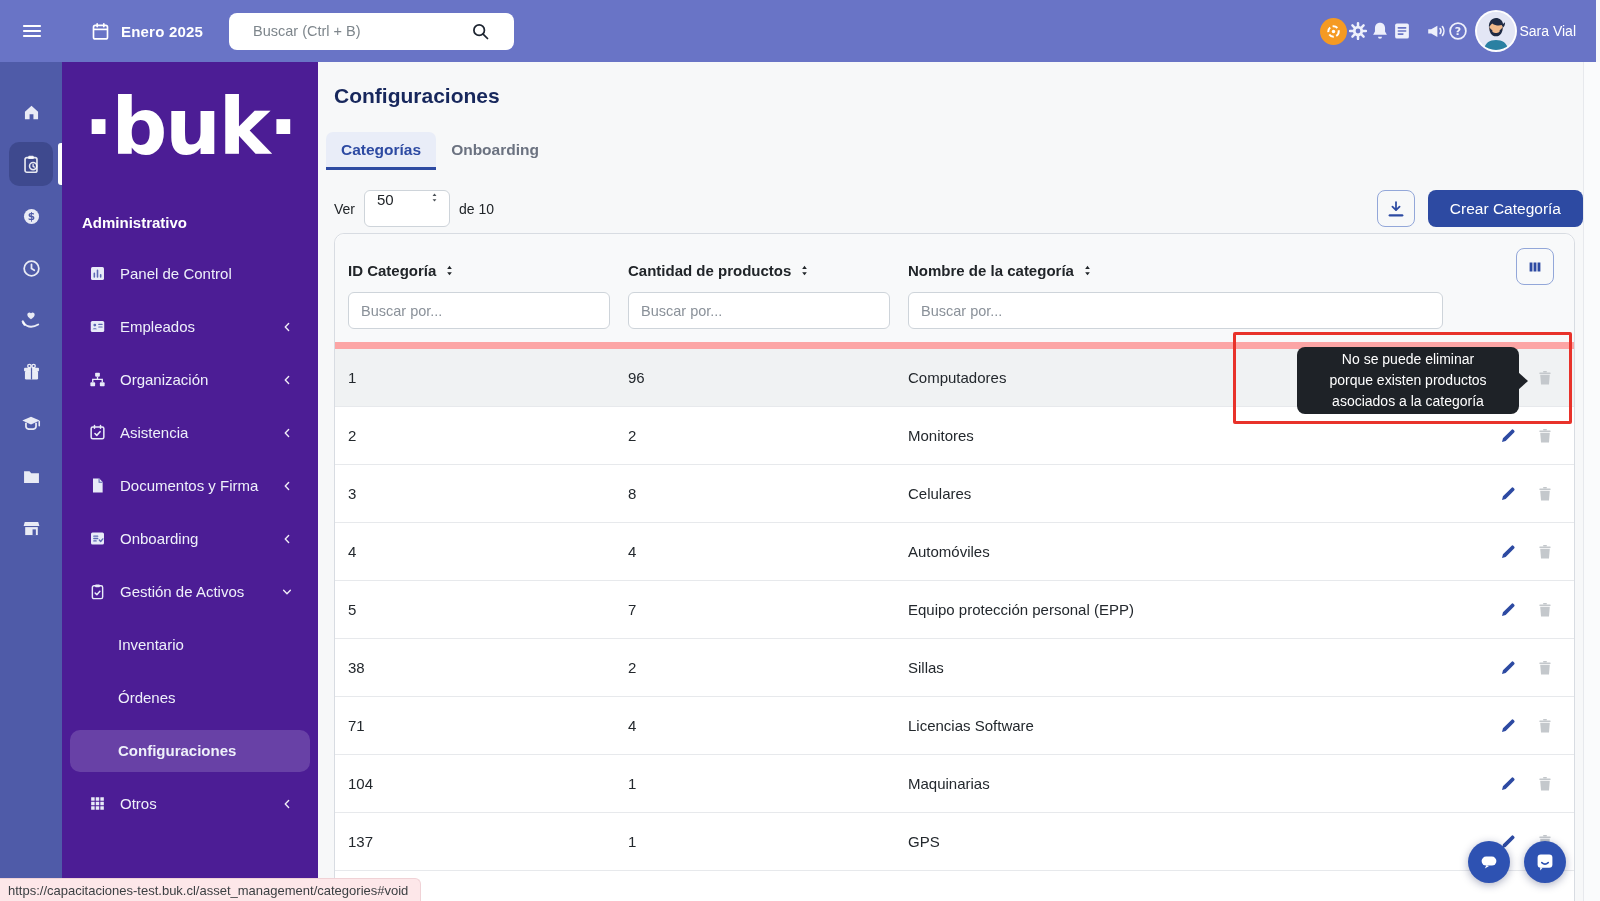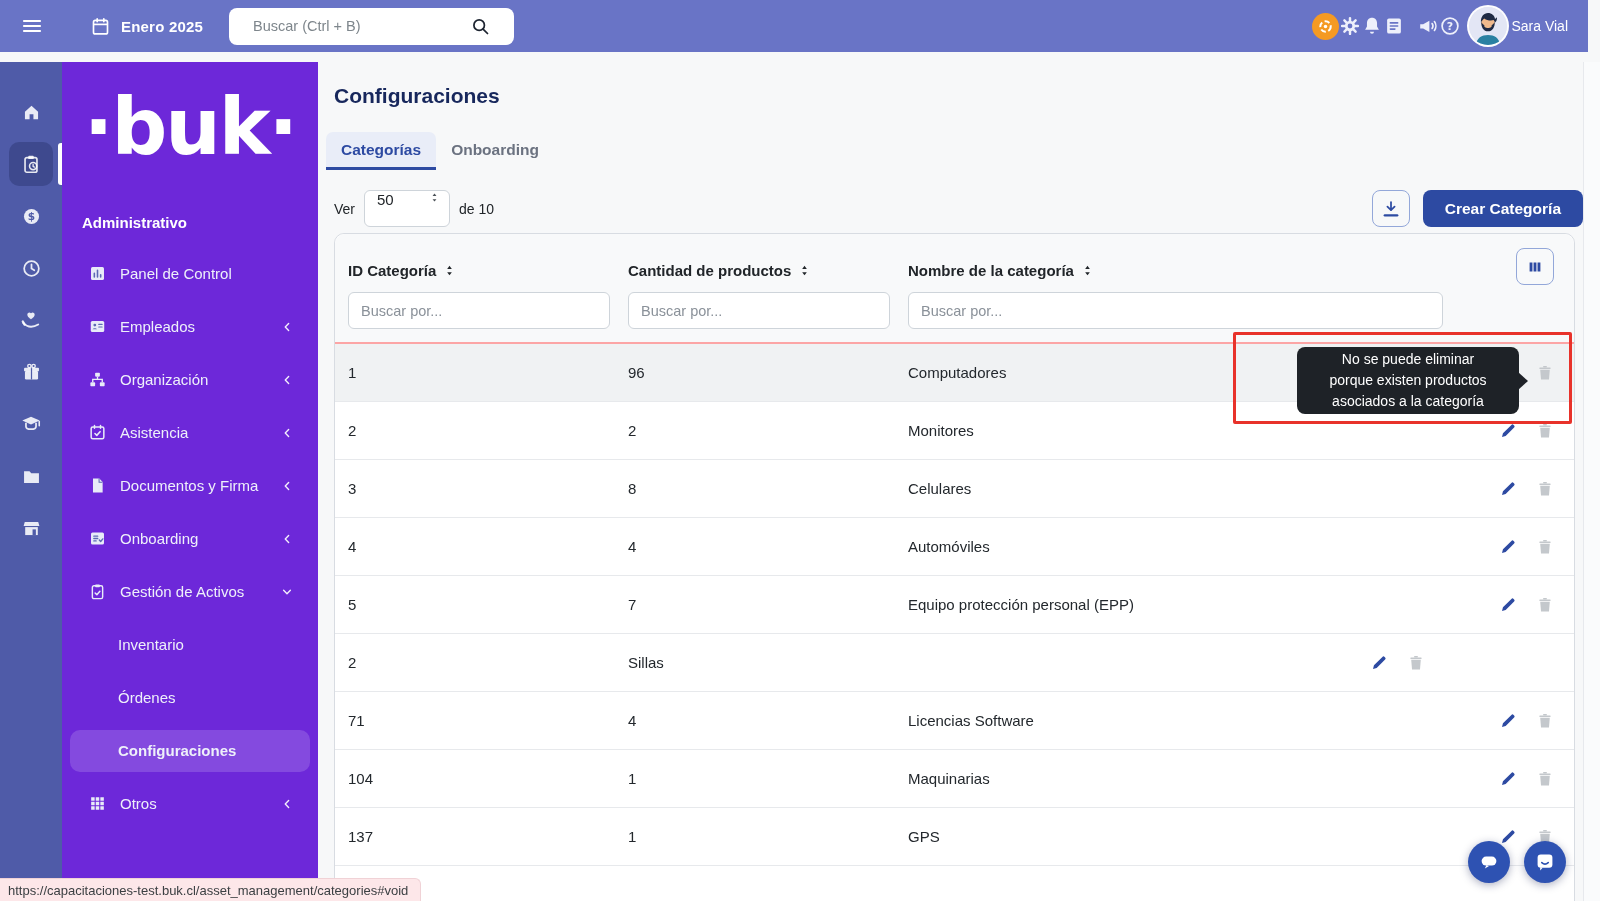--- a/index.html
+++ b/index.html
@@ -7,21 +7,21 @@
   body {
     position:relative;
     font-family:"Liberation Sans","DejaVu Sans",sans-serif;
     background:#f7f8f9;
     -webkit-font-smoothing:antialiased;
   }
   svg.ic { display:block; }
 
   
   .topbar {
-    position:absolute; top:0; left:0; right:12px; height:52px;
+    position:absolute; top:0; left:0; right:4px; height:62px;
     background:#6974c6; display:flex; align-items:center; z-index:50; color:#fff;
   }
   .hamburger { margin-left:20px; width:24px; height:24px; color:#fff; cursor:pointer; }
   .period { display:flex; align-items:center; gap:10px; margin-left:46px; cursor:pointer; }
   .period .plabel { font-size:15px; font-weight:700; letter-spacing:.2px; }
   .searchbox {
     margin-left:26px; width:285px; height:37px; background:#fff; border-radius:8px;
     display:flex; align-items:center; padding:0 24px; color:#7e868c;
   }
   .searchbox input {
@@ -52,21 +52,21 @@
     color:rgba(255,255,255,.88); cursor:pointer; position:relative;
   }
   .rail-item.active { background:rgba(23,33,82,.30); }
   .rail-item.active::after {
     content:""; position:absolute; right:-9px; top:1px; width:4px; height:42px;
     background:#fff; border-radius:3px 0 0 3px;
   }
 
   
   .sidenav {
-    position:absolute; left:62px; top:62px; bottom:0; width:256px; background:#6d28d9;
+    position:absolute; left:62px; top:62px; bottom:0; width:256px; background:#4c1d95;
     color:#eef0fa; z-index:29;
   }
   .logo {
     text-align:center; padding-top:10px; height:120px; color:#fff;
     font-size:78px; font-weight:700; line-height:110px; letter-spacing:-2px;
     font-family:"DejaVu Sans",sans-serif;
   }
   .section-label { margin:32px 0 0 20px; font-size:15px; font-weight:700; color:#fff; }
   .nav { margin-top:16px; }
   .nav-item {
@@ -99,29 +99,29 @@
     display:flex; align-items:flex-start; padding:0 8px 0 12px; font-size:15px; color:#212529; cursor:pointer;
   }
   .pagesize .stp { margin-left:auto; width:13px; height:13px; color:#4a5056; }
   .toolbar .spacer { flex:1; }
   .btn-download {
     width:38px; height:37px; border:1px solid #93a7d9; border-radius:8px; background:transparent;
     display:grid; place-items:center; color:#2d4aa2; cursor:pointer;
   }
   .btn-create {
     margin-left:13px; height:37px; padding:0 22px; background:#2d4aa2; border:none; border-radius:8px;
-    color:#fff; font-size:15.5px; font-weight:700; font-family:inherit; cursor:pointer;
+    color:#fff; font-size:15.5px; font-weight:400; font-family:inherit; cursor:pointer;
   }
 
   
   .card {
     position:absolute; left:16px; top:171px; width:1241px; height:700px;
     background:#fff; border:1px solid #d8dce2; border-radius:10px 10px 0 0;
   }
-  .thead { position:relative; background:#f8f9fa; border-radius:10px 10px 0 0; border-bottom:2px solid #fca5a5; padding:24px 0 13px; }
+  .thead { position:relative; background:#f8f9fa; border-radius:10px 10px 0 0; border-bottom:7px solid #fca5a5; padding:24px 0 13px; }
   .btn-cols {
     position:absolute; top:14px; right:20px; width:38px; height:37px;
     border:1px solid #93a7d9; border-radius:8px; background:transparent;
     display:grid; place-items:center; color:#2d4aa2; cursor:pointer;
   }
   .tgrid { display:grid; grid-template-columns:280px 280px 537px 1fr; padding-left:13px; }
   .hcell { display:flex; align-items:center; gap:7px; height:24px; font-size:15px; font-weight:700; color:#212529; cursor:pointer; }
   .hcell .sort { width:13px; height:13px; color:#212529; flex:none; }
   .filters { margin-top:10px; }
   .filters input {
@@ -637,20 +637,21 @@
         <div class="tcell acell">
           <svg class="ic act-edit">
               <use href="#i-pencil"></use>
             </svg>
           <svg class="ic act-del">
               <use href="#i-trash"></use>
             </svg>
         </div>
       </div>
       <div class="trow tgrid">
+        <div class="tcell">38</div>
         <div class="tcell">2</div>
         <div class="tcell">Sillas</div>
         <div class="tcell acell">
           <svg class="ic act-edit">
               <use href="#i-pencil"></use>
             </svg>
           <svg class="ic act-del">
               <use href="#i-trash"></use>
             </svg>
         </div>

